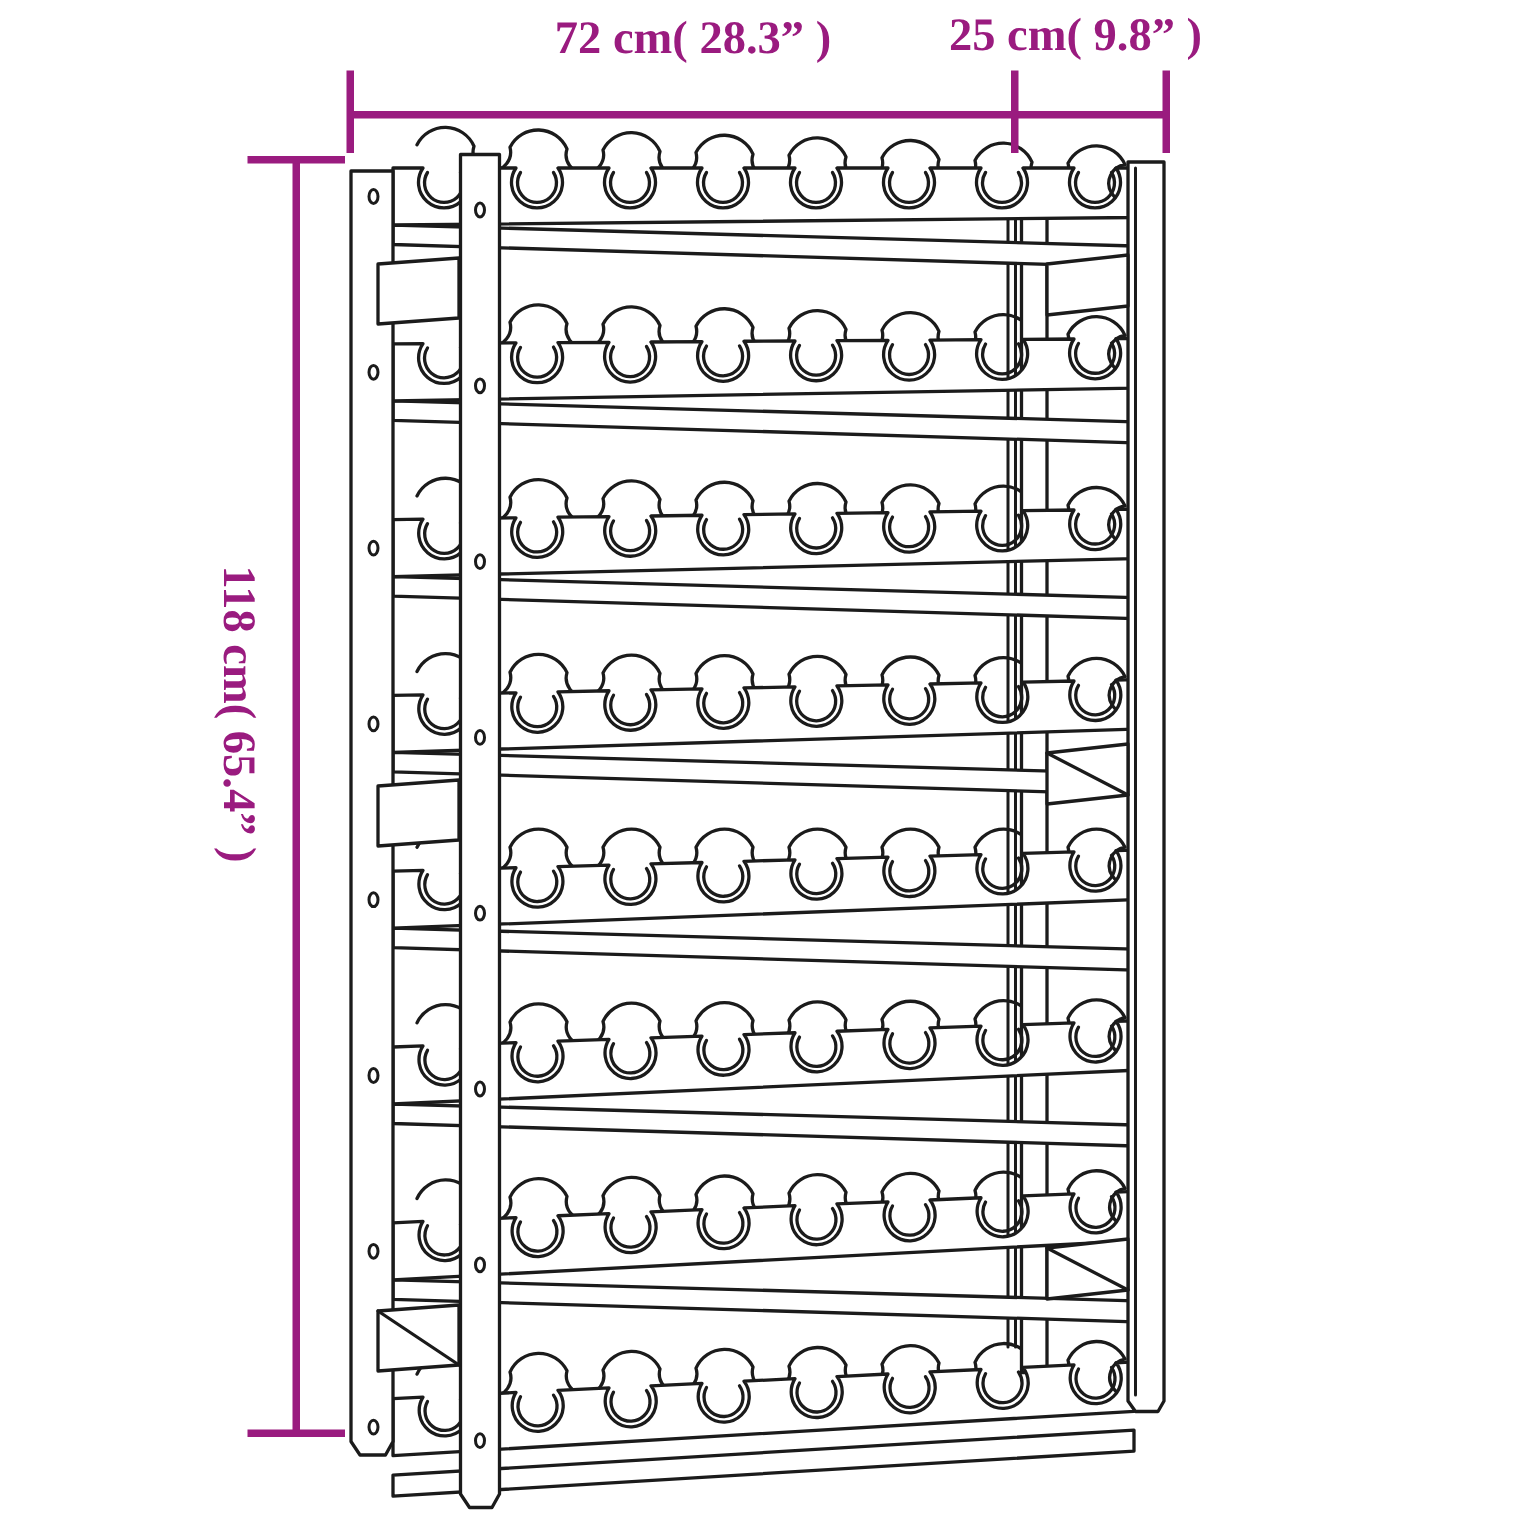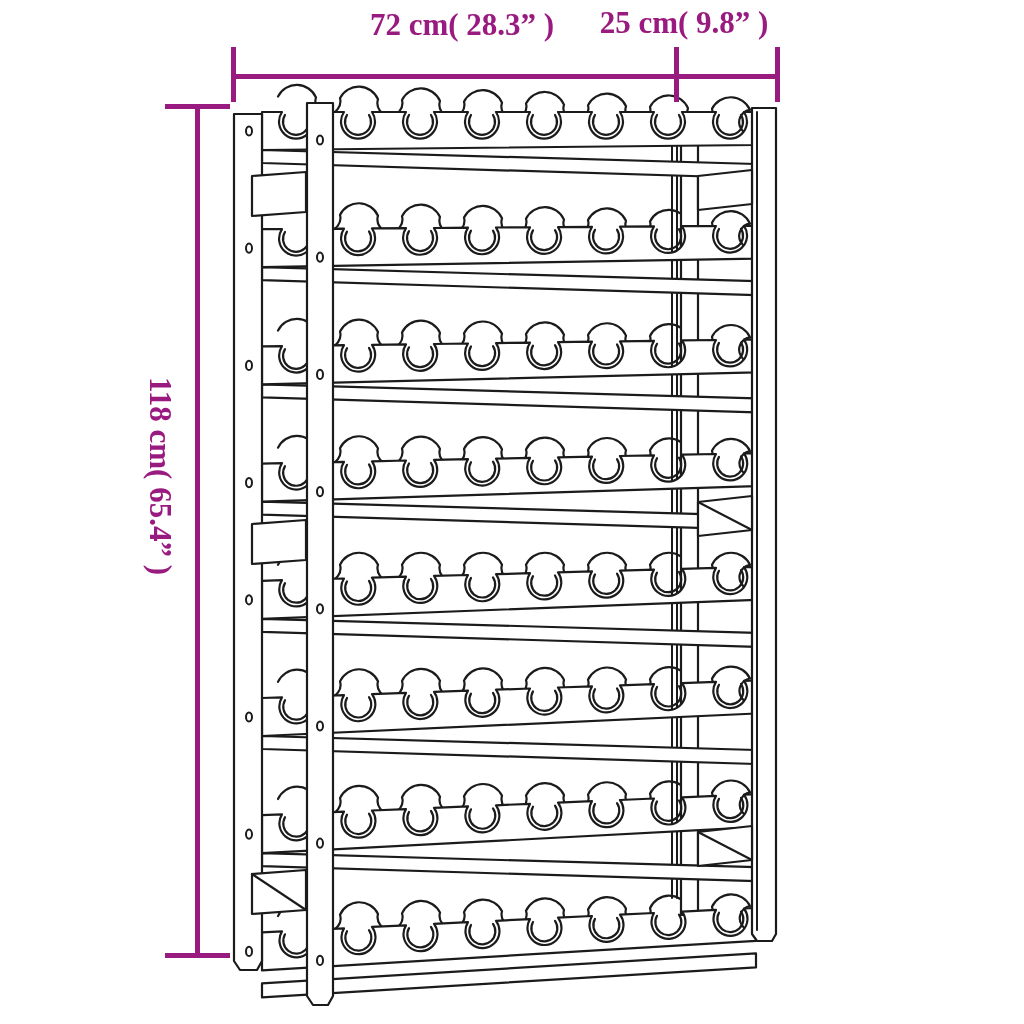--- a/index.html
+++ b/index.html
@@ -14,21 +14,21 @@
   .dim-el{position:absolute;background:var(--dim,#9A1B7F);}
   .dim-label{
     position:absolute;
     color:var(--dim,#9A1B7F);
     font-weight:700;
     font-size:31px;
     line-height:1;
     white-space:nowrap;
   }
   .lbl-width{left:462px;top:9px;transform:translateX(-50%);}
-  .lbl-depth{left:684px;top:7px;transform:translateX(-50%);}
+  .lbl-depth{left:717px;top:7px;transform:translateX(-50%);}
   .lbl-height{left:160px;top:476px;transform:translate(-50%,-50%) rotate(90deg);}
   
   .hline{left:233px;top:74px;width:546px;height:5px;}
   .tick-v{width:5px;height:55px;top:47px;}
   .tick-v.t-left{left:231px;}
   .tick-v.t-mid{left:674px;}
   .tick-v.t-right{left:775px;}
   
   .vline{left:195px;top:106px;width:5px;height:851px;}
   .tick-h{width:65px;height:5px;left:165px;}

